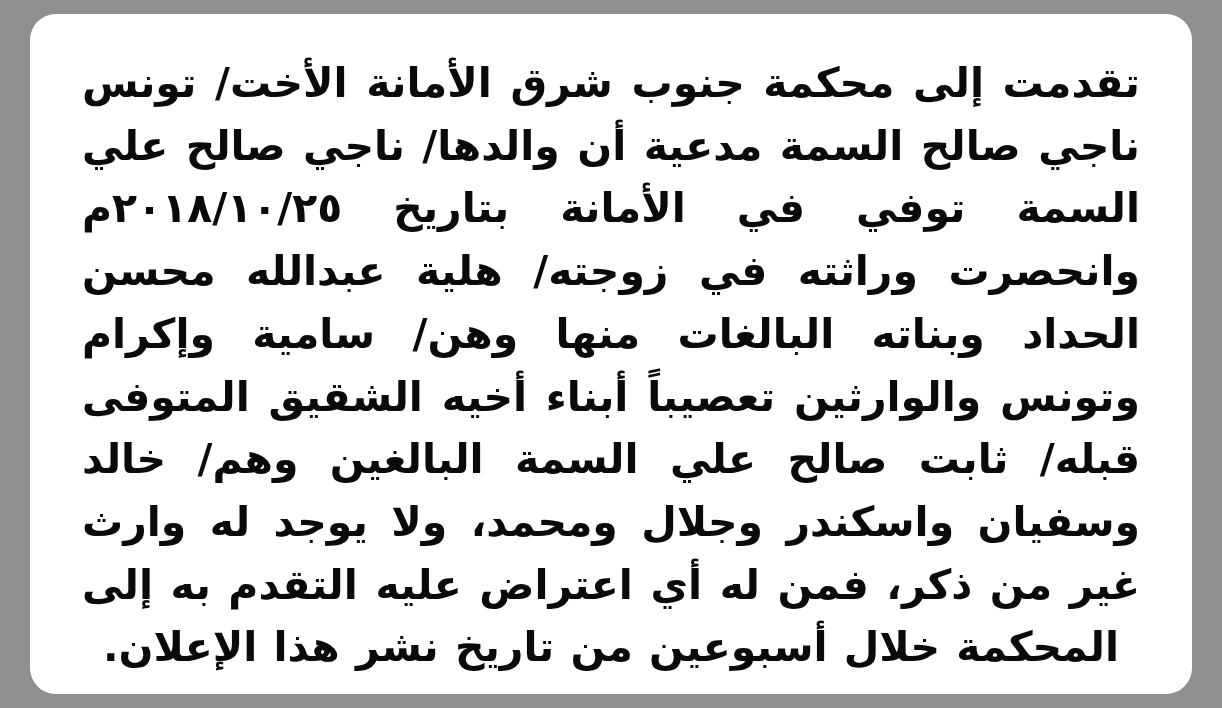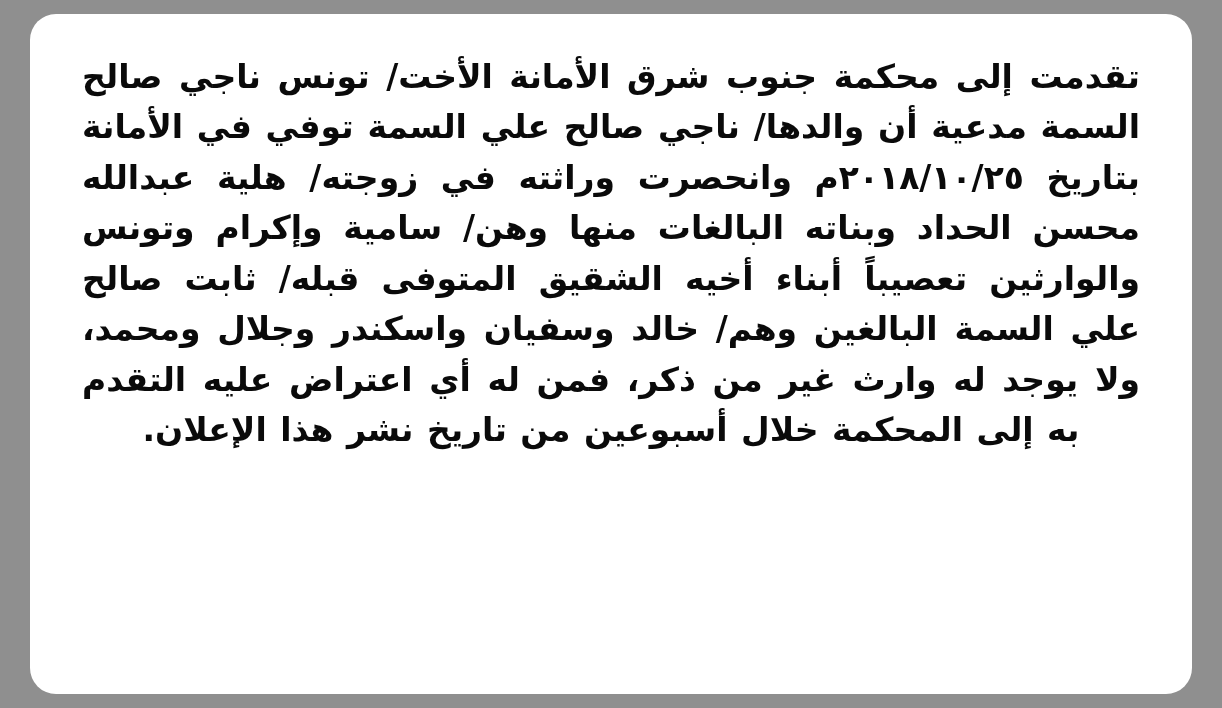--- a/index.html
+++ b/index.html
@@ -35,21 +35,21 @@
   }
   .notice-body {
     position: absolute;
     left: 52px;
     right: 52px;
     top: 38px;
     text-align: justify;
     text-align-last: center;
     direction: rtl;
     color: #0a0a0a;
-    font-size: 33px;
+    font-size: 41px;
     font-weight: bold;
     line-height: 1.53;
     letter-spacing: 0px;
     word-spacing: 2px;
     font-family: "DejaVu Sans", "Liberation Sans", sans-serif;
   }
   .notice-body p {
     margin: 0;
   }
 </style>

